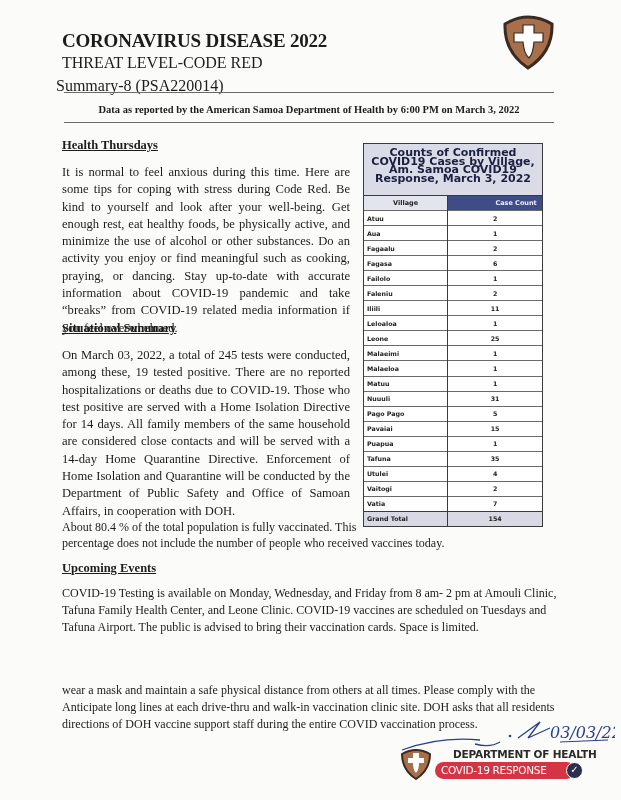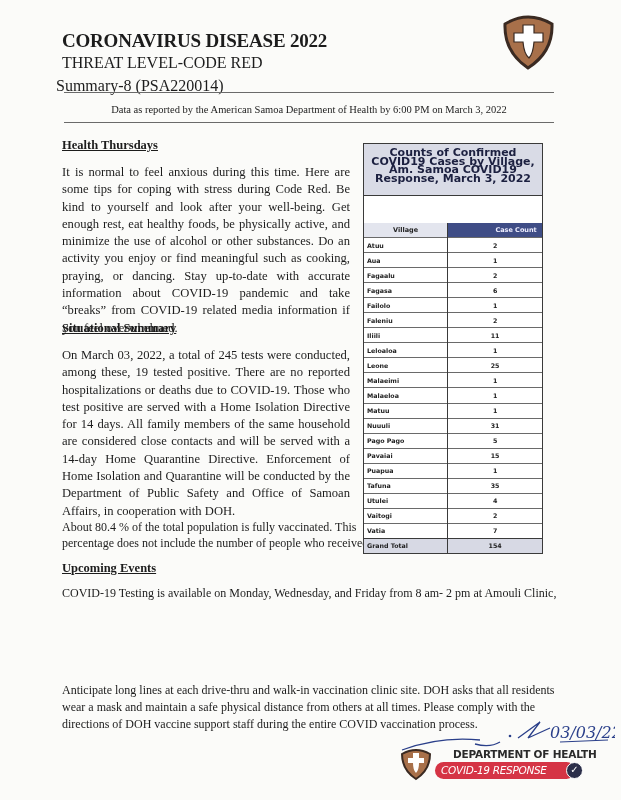--- a/index.html
+++ b/index.html
@@ -6,44 +6,44 @@
   body {
     width:621px; height:800px; background:#fbfbf9; position:relative; overflow:hidden;
     font-family:"Liberation Serif", serif; color:#1c1c1c;
   }
   .abs { position:absolute; }
   .title { left:62px; top:30px; font-size:19px; font-weight:bold; letter-spacing:-0.2px; }
   .sub1 { left:62px; top:54px; font-size:16px; }
   .sub2 { left:56px; top:77px; font-size:16px; }
   .logo { left:501px; top:12px; width:55px; height:58px; }
   .hr { height:1px; background:#6a6a6a; left:64px; width:490px; }
-  .report { left:64px; top:104px; width:490px; text-align:center; font-size:10.5px; }
+  .report { left:64px; top:104px; width:490px; text-align:center; font-size:10.5px;font-weight:bold; }
   .h { font-weight:bold; text-decoration:underline; font-size:12.5px; }
   .para { font-size:12.6px; line-height:17.3px; text-align:justify; }
   .para2 { font-size:12px; line-height:16.6px; }
   
   .tbl { left:363px; top:143px; width:178px; border:1.5px solid #3a3a3a; background:#fff;
          font-family:"DejaVu Sans", sans-serif; font-size:6.3px; font-weight:bold; }
   .tcap { background:#d9dbe6; text-align:center; padding:5px 2px 12px; font-size:11px; line-height:8.5px;
           border-bottom:1.5px solid #3a3a3a; color:#1c2040; }
-  table { width:100%; border-collapse:collapse;margin-top:27px; }
+  table { width:100%; border-collapse:collapse; }
   th { font-size:6.5px; height:14px; padding:0; }
   th.v { background:#e3e5ee; color:#222; width:47%; border-right:1.5px solid #3a3a3a; }
   th.c { background:#3f4d86; color:#eef;padding-left:42px; }
   td { height:14.05px; padding:0 3px; border-top:1px solid #6a6a6a; color:#222; }
   td.v { border-right:1.5px solid #3a3a3a; }
   td.c { text-align:center; }
   tr.total td { background:#d7d9e4; border-top:1.5px solid #3a3a3a; }
   .sig { left:400px; top:718px; width:215px; height:40px; }
   .dohlogo { left:400px; top:746px; width:32px; height:35px; }
   .doh-text { left:453px; top:748px; font-family:"DejaVu Sans", sans-serif; font-weight:bold;
               font-size:10.5px; color:#2a2a2a; letter-spacing:-0.2px; }
   .doh-pill { left:435px; top:762px; width:140px; height:17px; background:#d53445; border-radius:9px;
               color:#fff; font-family:"DejaVu Sans", sans-serif; font-size:10.5px; line-height:17px;
-              padding-left:6px; box-sizing:border-box; letter-spacing:-0.3px;font-style:italic; }
+              padding-left:6px; box-sizing:border-box; letter-spacing:-0.3px; }
   .check { left:566px; top:762px; width:17px; height:17px; border-radius:50%; background:#2b2f4a;
            border:1.5px solid #fff; box-sizing:border-box; color:#fff; font-size:10px; text-align:center; line-height:14px; }
 </style>
 </head>
 <body>
 
 <div class="abs title">CORONAVIRUS DISEASE 2022</div>
 <div class="abs sub1">THREAT LEVEL-CODE RED</div>
 <div class="abs sub2">Summary-8 (PSA220014)</div>
 
@@ -163,24 +163,26 @@
         <td class="v">Grand Total</td>
         <td class="c">154</td>
       </tr>
     </tfoot>
   </table>
 </div>
 
 <div class="abs h" style="left:62px; top:561px;">Upcoming Events</div>
 <div class="abs para2" style="left:62px; top:585px; line-height:17.2px;">
   <div>COVID-19 Testing is available on Monday, Wednesday, and Friday from 8 am- 2 pm at Amouli Clinic,</div>
+  <div>Tafuna Family Health Center, and Leone Clinic. COVID-19 vaccines are scheduled on Tuesdays and</div>
+  <div>Tafuna Airport. The public is advised to bring their vaccination cards. Space is limited.</div>
 </div>
 <div class="abs para2" style="left:62px; top:682px; line-height:17.2px;">
+  <div>wear a mask and maintain a safe physical distance from others at all times. Please comply with the</div>
   <div>Anticipate long lines at each drive-thru and walk-in vaccination clinic site. DOH asks that all residents</div>
-  <div>wear a mask and maintain a safe physical distance from others at all times. Please comply with the</div>
   <div>directions of DOH vaccine support staff during the entire COVID vaccination process.</div>
 </div>
 
 <svg class="abs sig" viewBox="0 0 215 40">
   <path d="M2 32 Q40 18 80 22" fill="none" stroke="#2a3f8a" stroke-width="1.3"></path>
   <path d="M75 26 Q90 30 100 24" fill="none" stroke="#2a3f8a" stroke-width="1.3"></path>
   <circle cx="110" cy="18" r="1.3" fill="#2a3f8a"></circle>
   <path d="M118 20 L140 4 L128 20 L150 10" fill="none" stroke="#2a3f8a" stroke-width="1.3"></path>
   <text x="150" y="20" font-family="DejaVu Serif, serif" font-style="italic" font-size="16" fill="#2a3f8a">03/03/22</text>
   <path d="M160 24 L208 22" stroke="#2a3f8a" stroke-width="1"></path>

